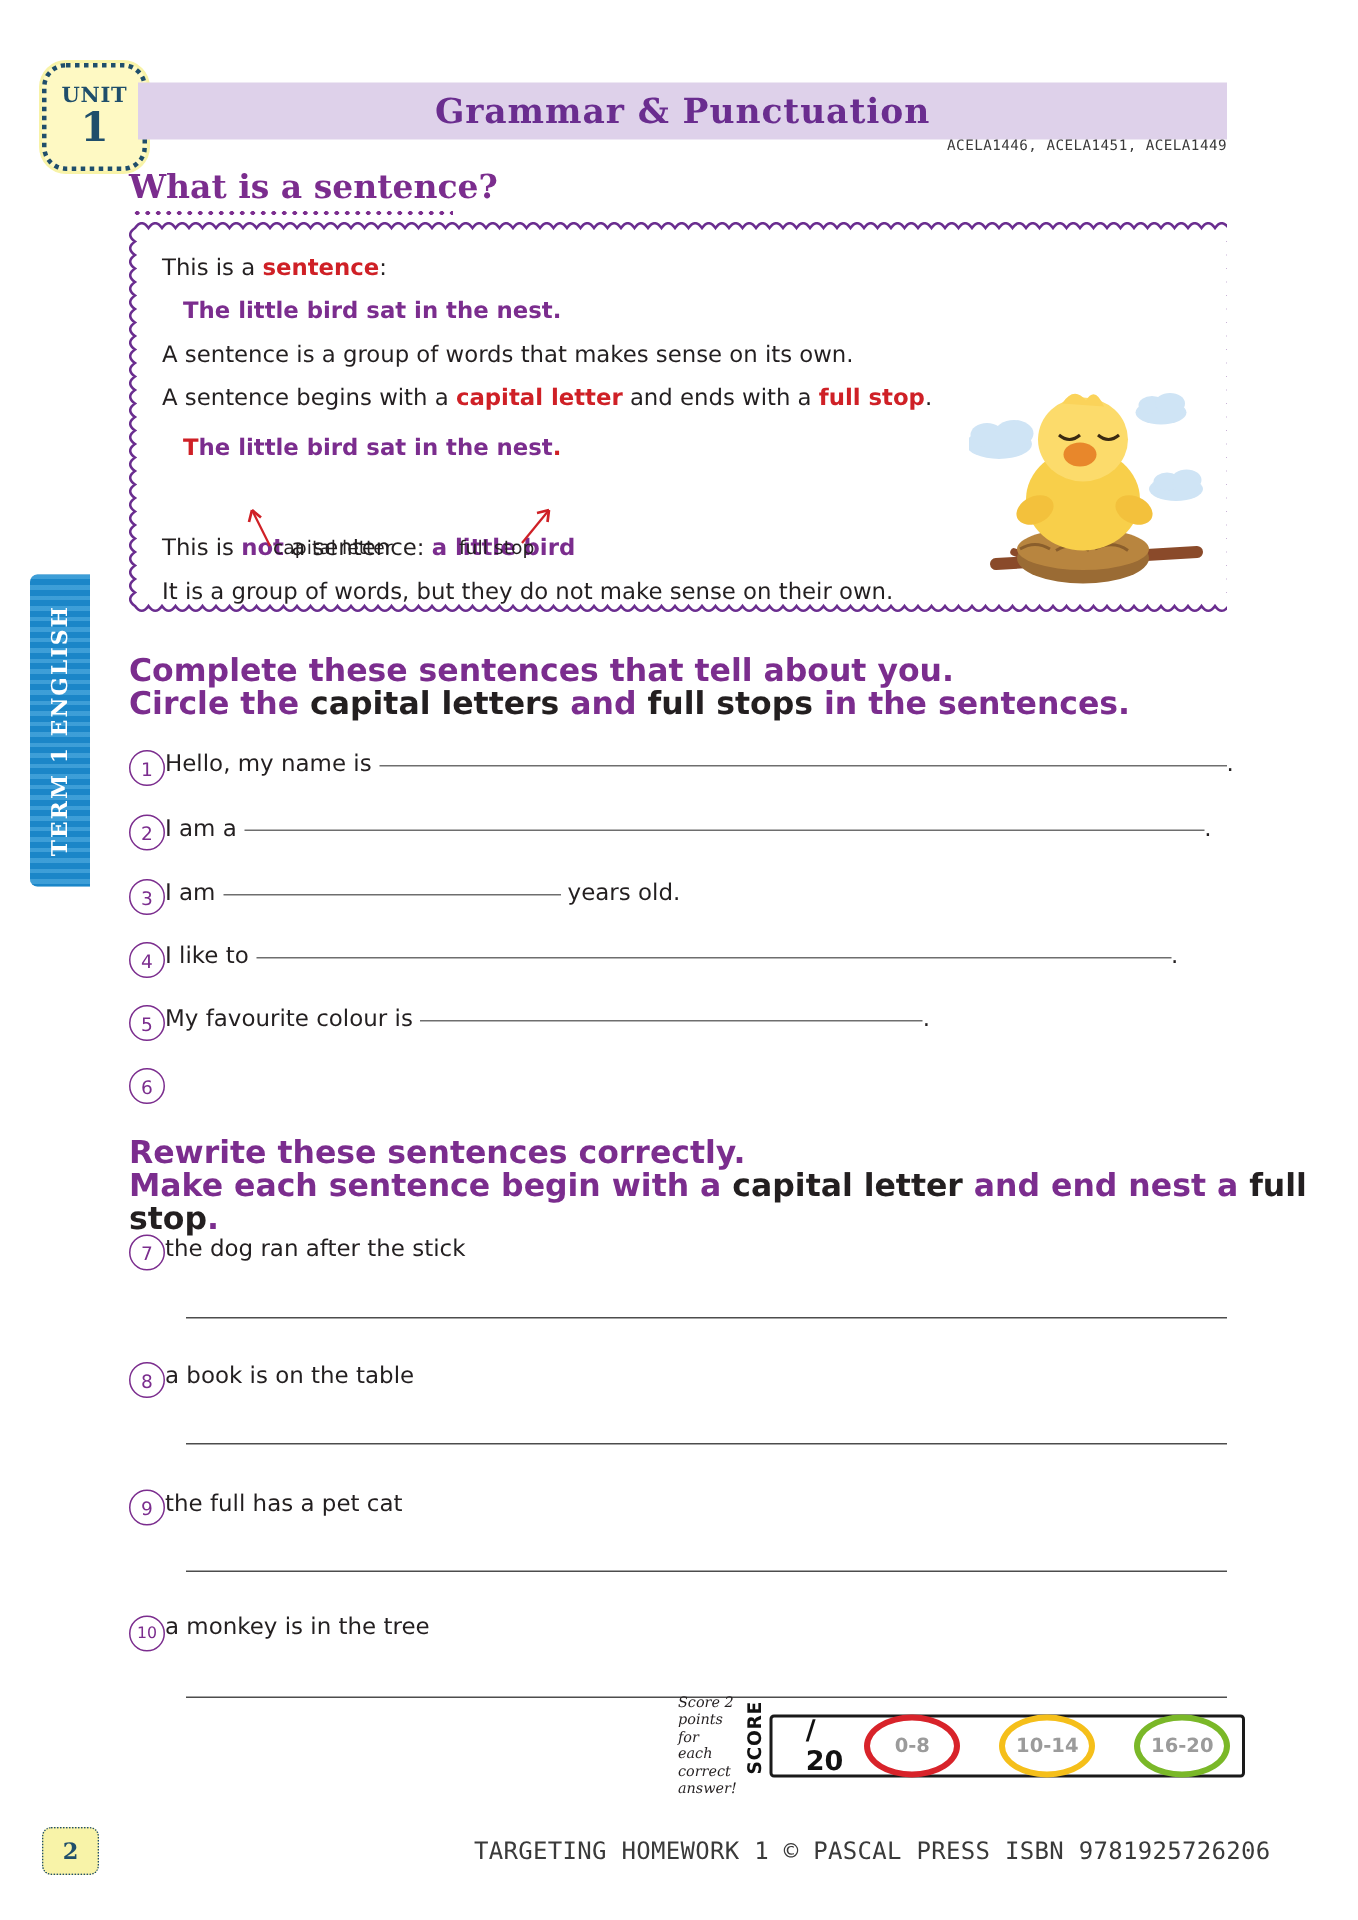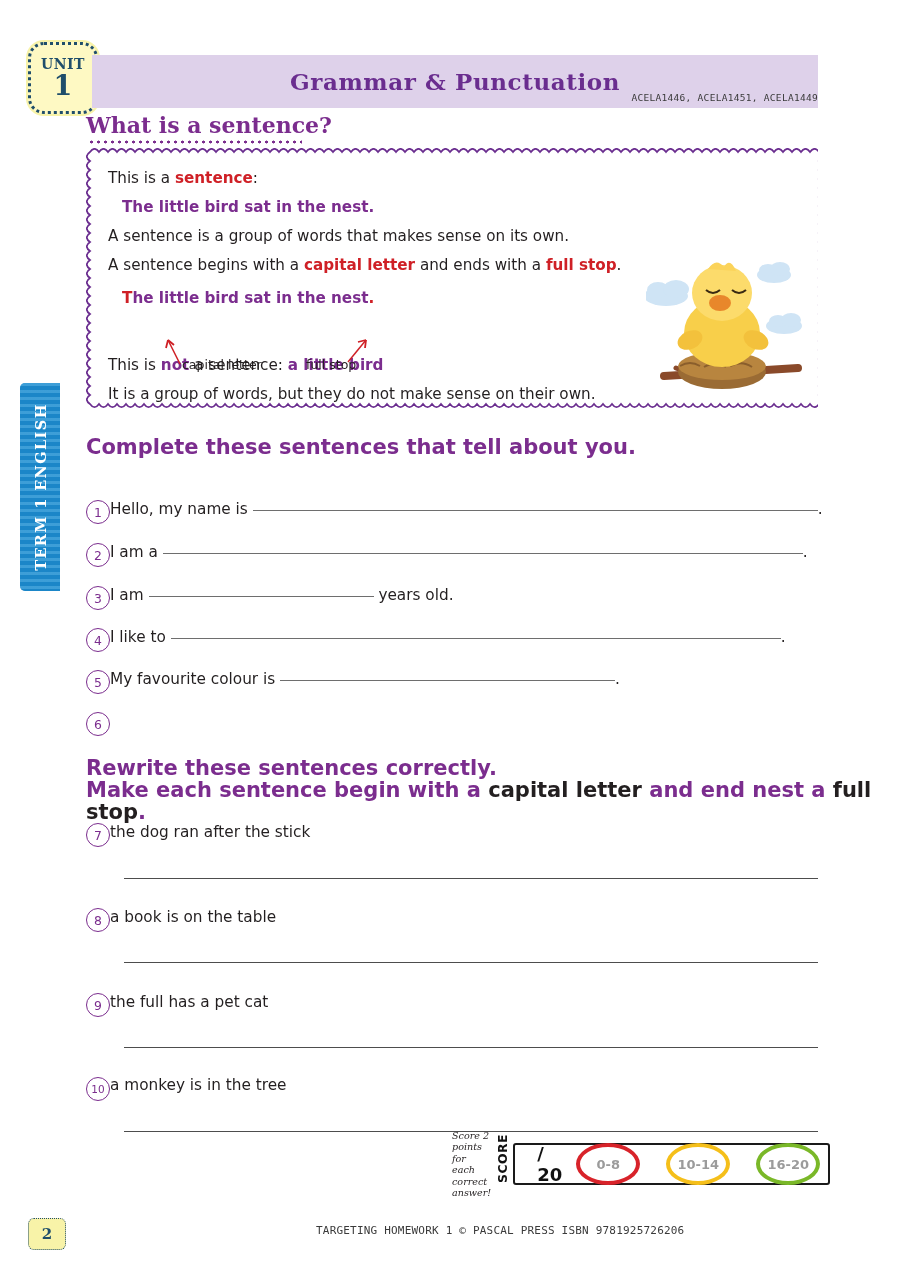--- a/index.html
+++ b/index.html
@@ -10,21 +10,21 @@
   #unit-badge{position:absolute;left:28px;top:42px;width:64px;height:66px;
     background:#fef9c3;border:3px dotted #1f4e6b;border-radius:16px;
     box-shadow:0 0 0 2px #f8f3a8;display:flex;flex-direction:column;
     align-items:center;justify-content:center;line-height:1;}
   #unit-badge .u-word{font-family:"DejaVu Serif","Liberation Serif",serif;
     font-weight:bold;font-size:14px;color:#1f4e6b;letter-spacing:.5px;}
   #unit-badge .u-num{font-family:"DejaVu Serif","Liberation Serif",serif;
     font-weight:bold;font-size:27px;color:#1f4e6b;margin-top:1px;}
 
   
-  #header-band{position:absolute;left:92px;top:55px;width:726px;height:53px;
+  #header-band{position:absolute;left:92px;top:55px;width:726px;height:38px;
     background:#ded1ea;display:flex;align-items:center;justify-content:center;}
   #header-band .h-title{font-family:"DejaVu Serif","Liberation Serif",serif;
     font-weight:bold;font-size:23px;color:#6a2d8f;letter-spacing:.6px;}
   #acela{position:absolute;right:87px;top:92px;font-size:9.5px;color:#3a3a3a;
     letter-spacing:.3px;font-family:"DejaVu Sans Mono","Liberation Mono",monospace;}
 
   
   #section-title{position:absolute;left:86px;top:112px;
     font-family:"DejaVu Serif","Liberation Serif",serif;font-weight:bold;
     font-size:22px;color:#7b2d8e;}
@@ -88,21 +88,21 @@
   .score-ring{width:56px;height:34px;border-radius:50%;display:flex;
     align-items:center;justify-content:center;font-weight:bold;font-size:13px;
     color:#9b9b9b;border-width:4px;border-style:solid;}
 
   
   #page-badge{position:absolute;left:28px;top:1218px;width:36px;height:30px;
     background:#f8f3a8;border:1.6px dotted #1f4e6b;border-radius:6px;
     display:flex;align-items:center;justify-content:center;
     font-family:"DejaVu Serif","Liberation Serif",serif;font-weight:bold;
     font-size:15px;color:#1f4e6b;}
-  #footer-text{position:absolute;left:316px;top:1224px;font-size:11px;
+  #footer-text{position:absolute;left:316px;top:1224px;font-size:16px;
     color:#3a3a3a;letter-spacing:.2px;
     font-family:"DejaVu Sans Mono","Liberation Mono",monospace;}
 </style>
 </head>
 <body>
 
 <div id="unit-badge">
   <span class="u-word">UNIT</span>
   <span class="u-num">1</span>
 </div>
@@ -188,20 +188,23 @@
   </svg>
 </div>
 
 <div id="side-tab">
   <div class="stripes"></div>
   <span class="tab-label">TERM 1 ENGLISH</span>
 </div>
 
 <div class="instr" style="top:436px">
   <div>Complete these sentences that tell about you.</div>
+  <div>
+    <span>Circle the </span><span class="blk-b">capital letters</span><span> and </span><span class="blk-b">full stops</span><span> in the sentences.</span>
+  </div>
 </div>
 
 <div id="fill-questions">
     <div class="q-row" style="left: 86px; top: 497px;">
       <span class="q-num">1</span>
       <span class="q-text">Hello, my name is <span class="fill" style="width: 565px;"></span>.</span>
     </div>
     <div class="q-row" style="left: 86px; top: 540px;">
       <span class="q-num">2</span>
       <span class="q-text">I am a <span class="fill" style="width: 640px;"></span>.</span>

